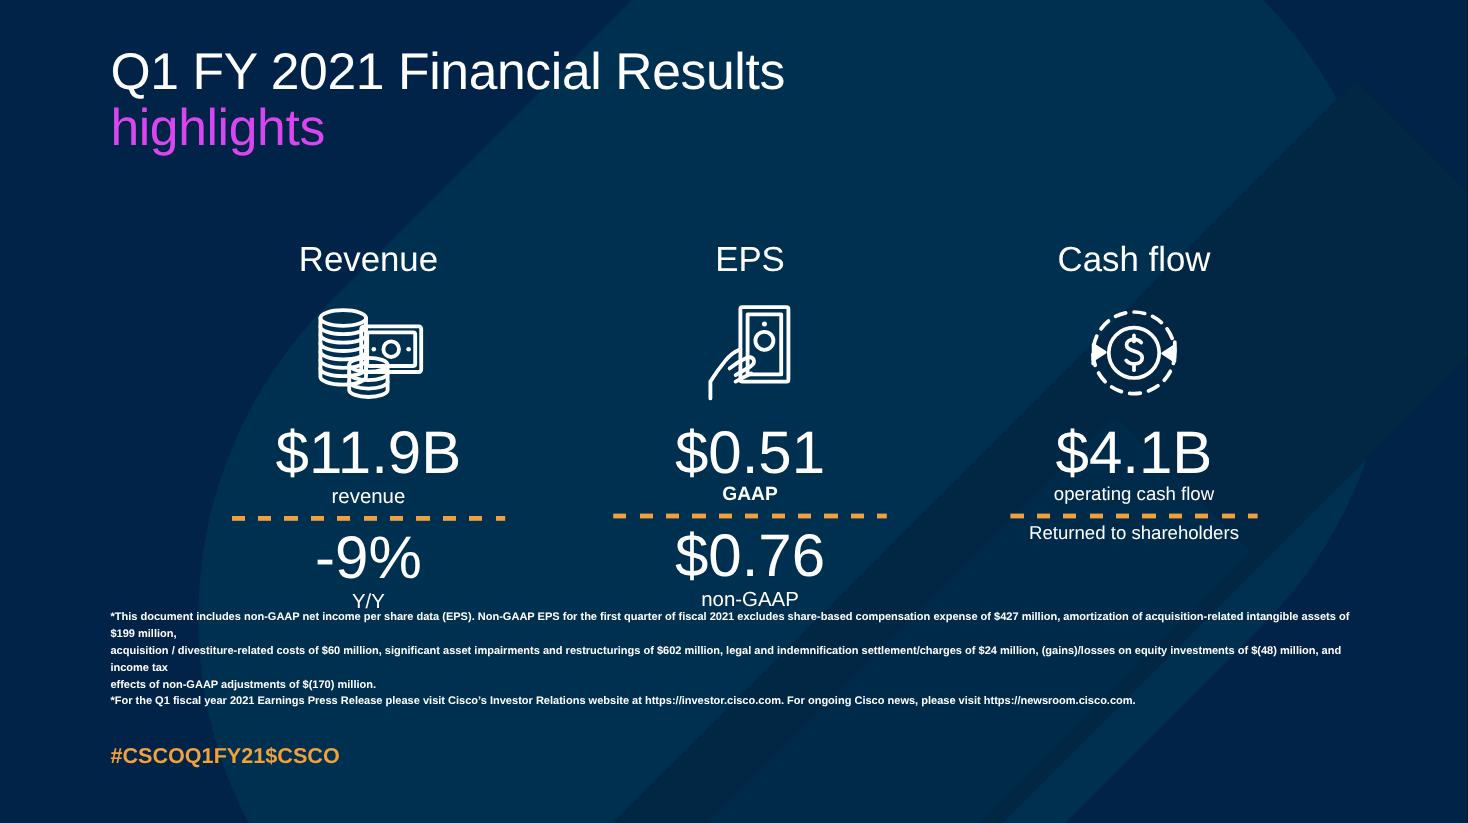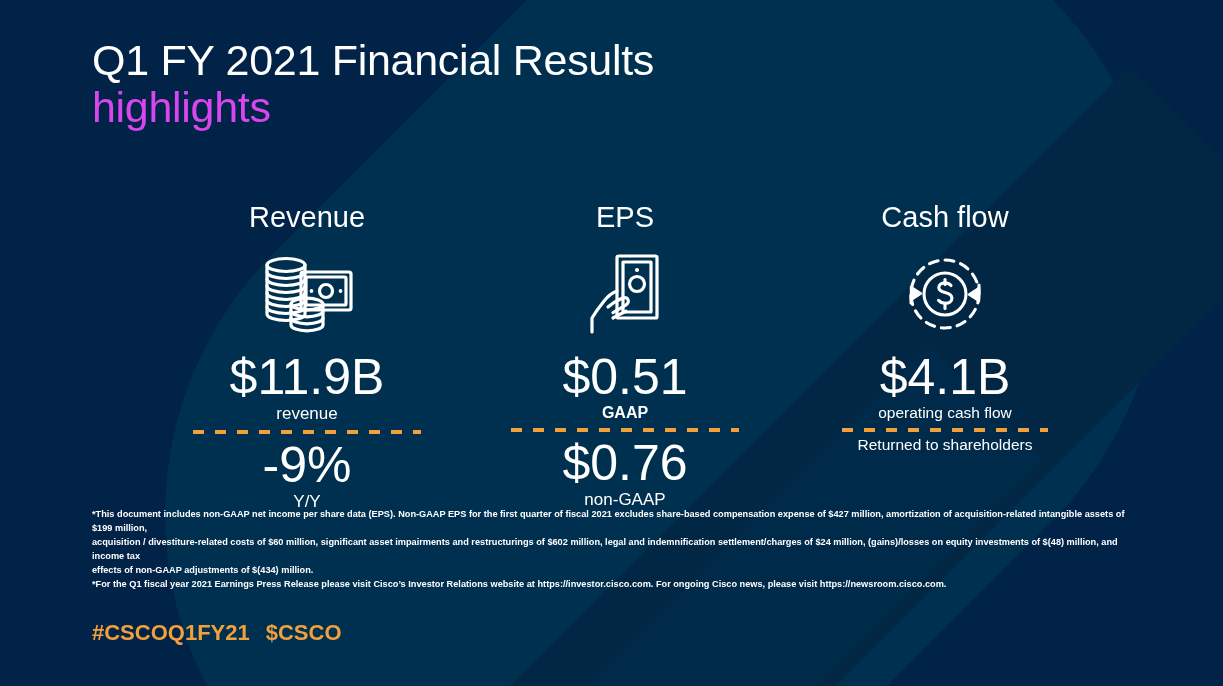--- a/index.html
+++ b/index.html
@@ -157,25 +157,24 @@
   .footnotes p {
     margin: 0;
   }
 
   
   .hashtags {
     position: absolute;
     left: 92px;
     top: 620px;
     color: #f2a03c;
-    font-size: 22px;
+    font-size: 18px;
     font-weight: 700;
     letter-spacing: 0px;
     display: flex;
-    gap: 16px;
     align-items: baseline;
   }
 </style>
 </head>
 <body>
 
 <div class="slide">
 
   <div class="bg-layer">
     <svg class="bg-svg" viewBox="0 0 1223 686" xmlns="http://www.w3.org/2000/svg">
@@ -294,21 +293,21 @@
         <div class="divider w-cf"></div>
         <div class="sub-label bold">Returned to shareholders</div>
       </div>
     </div>
 
   </div>
 
   <div class="footnotes">
     <p>*This document includes non-GAAP net income per share data (EPS). Non-GAAP EPS for the first quarter of fiscal 2021 excludes share-based compensation expense of $427 million, amortization of acquisition-related intangible assets of $199 million,</p>
     <p>acquisition / divestiture-related costs of $60 million, significant asset impairments and restructurings of $602 million, legal and indemnification settlement/charges of $24 million, (gains)/losses on equity investments of $(48) million, and income tax</p>
-    <p>effects of non-GAAP adjustments of $(434) million.</p>
+    <p>effects of non-GAAP adjustments of $(170) million.</p>
     <p>*For the Q1 fiscal year 2021 Earnings Press Release please visit Cisco’s Investor Relations website at https://investor.cisco.com. For ongoing Cisco news, please visit https://newsroom.cisco.com.</p>
   </div>
 
   <div class="hashtags">
     <span>#CSCOQ1FY21</span>
     <span>$CSCO</span>
   </div>
 
 </div>
 

